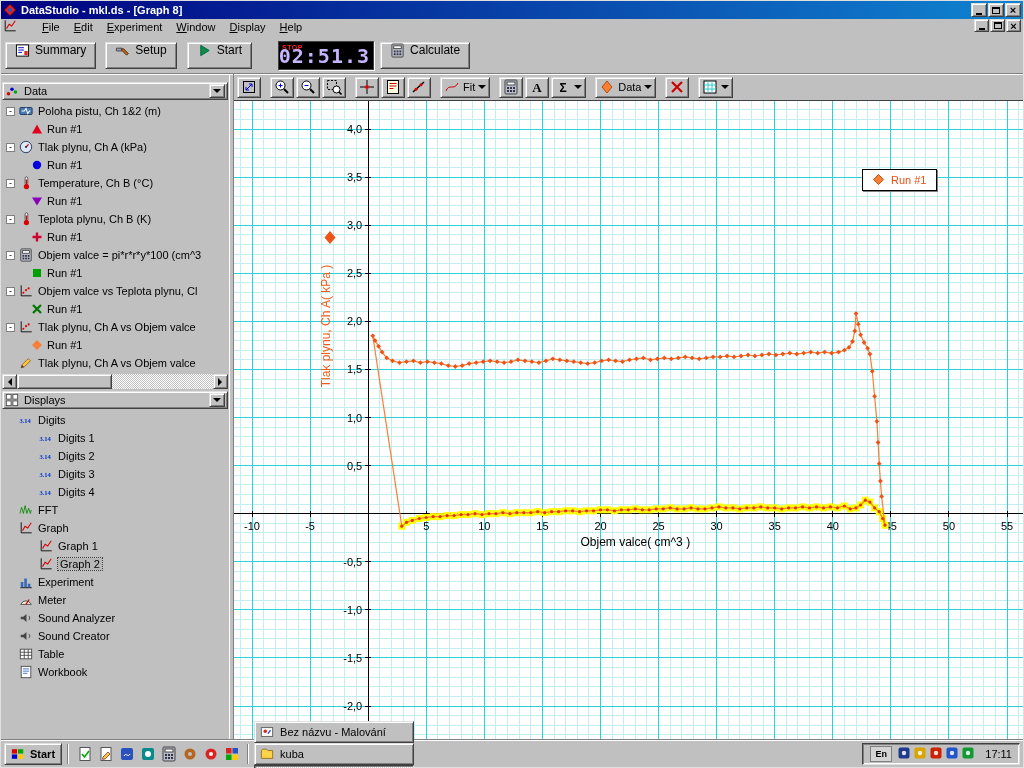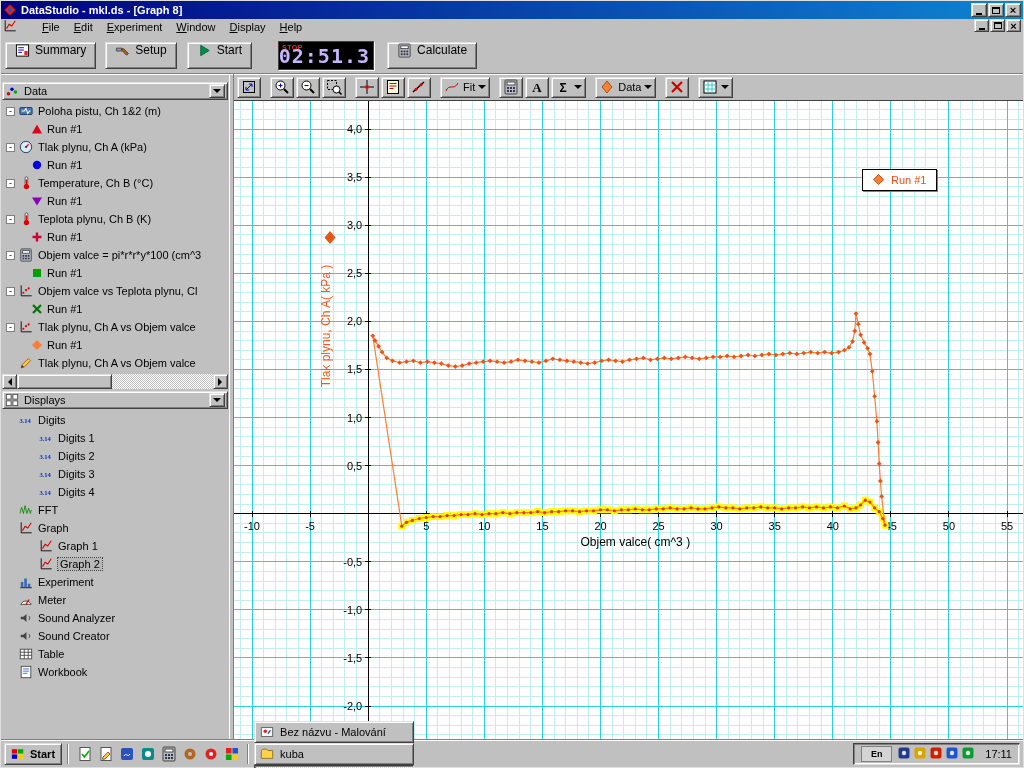--- a/index.html
+++ b/index.html
@@ -26,21 +26,21 @@
   .menubar .win-btns{margin-left:auto}
   
   .toolbar{height:36px;display:flex;align-items:center;padding:3px 4px;border-bottom:1px solid #808080;box-shadow:0 1px 0 #fff}
   .tbtn{height:27px;display:inline-flex;gap:5px;padding:0 9px;font-size:12px}
   .tbtn .icon16{display:inline-flex}
   #setup-btn{margin-left:9px}
   #start-btn{margin-left:10px}
   .timer{width:96px;height:29px;background:#000;position:relative;margin-left:26px;border:1px solid #404040;box-shadow:1px 1px 0 #fff}
   .timer .stop{position:absolute;top:2px;left:3px;color:#ff2020;font-size:7px;font-weight:bold;letter-spacing:.5px}
   .timer .time{position:absolute;right:3px;top:3px;color:#c4b5fd;font-family:"DejaVu Sans Mono",monospace;font-size:20px;font-weight:bold;letter-spacing:1px;line-height:22px}
-  #calc-btn{margin-left:13px}
+  #calc-btn{margin-left:6px}
   
   .content{display:flex;height:668px;align-items:stretch}
   .sidebar{width:230px;padding-top:8px;display:flex;flex-direction:column;overflow:hidden}
   .splitter{width:5px;border-left:1px solid #fff;border-right:1px solid #808080}
   .panel-header{height:18px;display:flex;align-items:center;gap:4px;padding:0 2px;margin:0 1px;flex:none}
   .ph-label{flex:1;font-size:11px}
   .ph-arrow{width:16px;height:14px;display:flex;align-items:center;justify-content:center}
   .caret{width:0;height:0;border:4px solid transparent;border-top:4px solid #000;margin-top:4px}
   .tree{flex:none;overflow:hidden;padding-top:2px}
   .trow{height:18px;display:flex;align-items:center;gap:4px;white-space:nowrap;overflow:hidden;padding-left:5px}
@@ -71,21 +71,21 @@
   .legend{position:absolute;left:628px;top:68px;background:#fff;border:1px solid #000;box-shadow:1px 1px 0 #808080;display:flex;align-items:center;gap:6px;padding:4px 10px;font-size:11px}
   .legend-label{color:#e84e12}
   
   .taskbar{position:absolute;left:0;right:0;bottom:0;height:27px;background:#c0c0c0;border-top:1px solid #fff;box-shadow:0 -1px 0 #808080;display:flex;align-items:center;padding:2px 3px;gap:3px}
   .start-btn{height:22px;display:flex;align-items:center;gap:4px;padding:0 6px;font-weight:bold;font-size:11px}
   .tb-divider{width:2px;height:20px;border-left:1px solid #808080;border-right:1px solid #fff;margin:0 2px}
   .ql{width:21px;height:21px;display:inline-flex;align-items:center;justify-content:center;border:1px solid transparent}
   .task-btn{width:160px;height:22px;display:flex;align-items:center;gap:5px;padding:0 5px;overflow:hidden;white-space:nowrap;font-size:11px}
   .task-btn.active{font-weight:bold;background:repeating-conic-gradient(#fff 0% 25%,#d4d4d4 0% 50%) 0 0/2px 2px;border-color:#404040 #dfdfdf #dfdfdf #404040;box-shadow:inset 1px 1px 0 #808080}
   .tray{margin-left:auto;height:22px;display:flex;align-items:center;gap:4px;padding:0 7px}
-  .kbd{width:31px;height:16px;display:inline-flex;align-items:center;justify-content:center;font-size:9px;font-weight:bold;border:1px solid #808080;background:#d4d4d4}
+  .kbd{width:22px;height:16px;display:inline-flex;align-items:center;justify-content:center;font-size:9px;font-weight:bold;border:1px solid #808080;background:#d4d4d4}
   .tray-ic{width:16px;height:16px;display:inline-flex}
   .clock{padding-left:5px;font-size:11px}
 </style>
 </head>
 <body>
 
 <div class="screen">
 
   <div class="titlebar">
     <span class="appicon">

